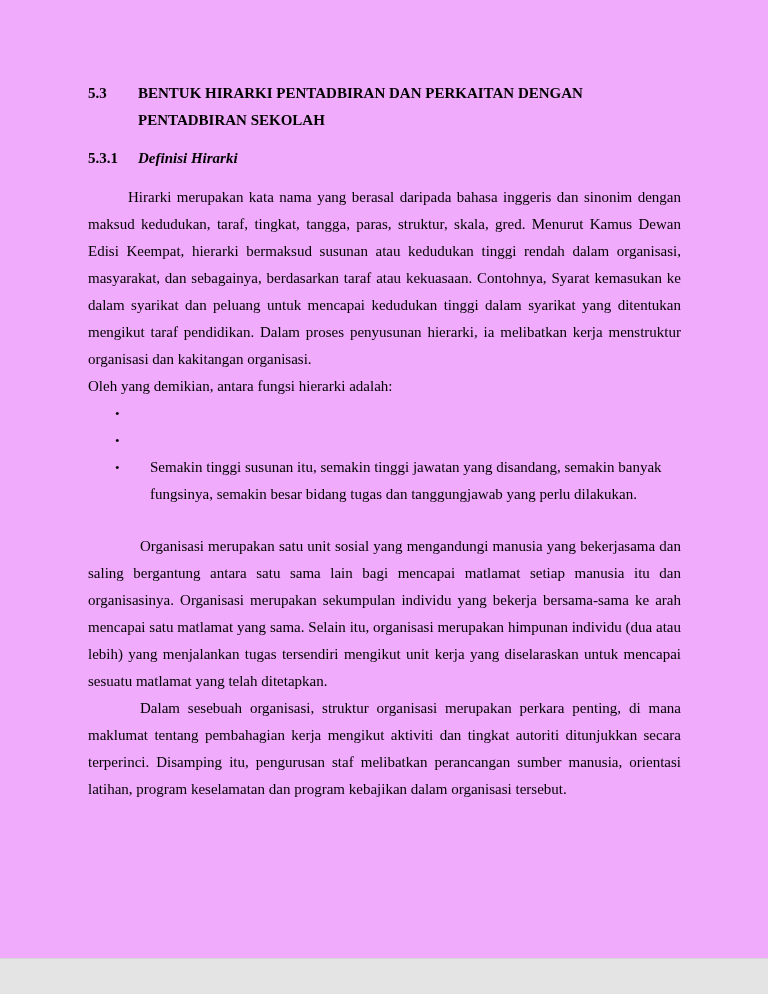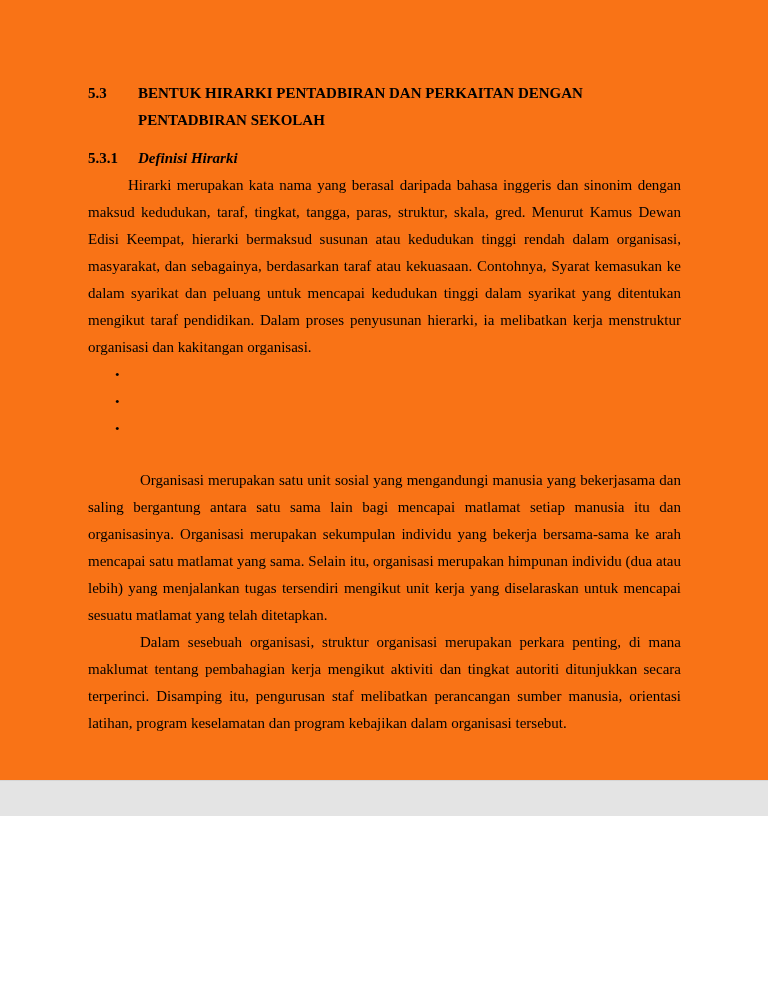--- a/index.html
+++ b/index.html
@@ -8,43 +8,43 @@
     width: 768px;
     height: 994px;
     font-family: "Liberation Serif", serif;
     color: #000000;
     position: relative;
     overflow: hidden;
   }
   .page {
     position: relative;
     width: 768px;
-    height: 816px;
-    background: #f97316;
+    height: 994px;
+    background: #f0abfc;
   }
   .content {
     padding: 80px 87px 0 88px;
     font-size: 15px;
     line-height: 27px;
   }
 
   
   .section-heading {
     display: flex;
     font-weight: bold;
     margin-bottom: 11px;
   }
   .section-heading .num { width: 50px; flex: 0 0 50px; }
   .section-heading .htxt { flex: 1; }
 
   
   .sub-heading {
     display: flex;
     font-weight: bold;
-    margin-bottom: 0;
+    margin-bottom: 12px;
   }
   .sub-heading .num { width: 50px; flex: 0 0 50px; }
   .sub-heading .htxt { flex: 1; font-style: italic; }
 
   p.body-par {
     text-align: justify;
     margin: 0;
   }
   .indent-40 { text-indent: 40px; }
   .indent-52 { text-indent: 52px; }
@@ -97,30 +97,32 @@
       </span>
     </div>
 
     <div class="sub-heading">
       <span class="num">5.3.1</span>
       <span class="htxt">Definisi Hirarki</span>
     </div>
 
     <p class="body-par indent-40 gap-after-para">Hirarki merupakan kata nama yang berasal daripada bahasa inggeris dan sinonim dengan maksud kedudukan, taraf, tingkat, tangga, paras, struktur, skala, gred. Menurut Kamus Dewan Edisi Keempat, hierarki bermaksud susunan atau kedudukan tinggi rendah dalam organisasi, masyarakat, dan sebagainya, berdasarkan taraf atau kekuasaan. Contohnya, Syarat kemasukan ke dalam syarikat dan peluang untuk mencapai kedudukan tinggi dalam syarikat yang ditentukan mengikut taraf pendidikan. Dalam proses penyusunan hierarki, ia melibatkan kerja menstruktur organisasi dan kakitangan organisasi.</p>
 
+    <p class="body-par functions-intro">Oleh yang demikian, antara fungsi hierarki adalah:</p>
 
     <div class="bullet-list">
       <div class="bullet-row">
         <span class="bullet">•</span>
       </div>
       <div class="bullet-row">
         <span class="bullet">•</span>
       </div>
       <div class="bullet-row">
         <span class="bullet">•</span>
+        <span class="bullet-text">Semakin tinggi susunan itu, semakin tinggi jawatan yang disandang, semakin banyak fungsinya, semakin besar bidang tugas dan tanggungjawab yang perlu dilakukan.</span>
       </div>
     </div>
 
 
     <p class="body-par indent-52">Organisasi merupakan satu unit sosial yang mengandungi manusia yang bekerjasama dan saling bergantung antara satu sama lain bagi mencapai matlamat setiap manusia itu dan organisasinya. Organisasi merupakan sekumpulan individu yang bekerja bersama-sama ke arah mencapai satu matlamat yang sama. Selain itu, organisasi merupakan himpunan individu (dua atau lebih) yang menjalankan tugas tersendiri mengikut unit kerja yang diselaraskan untuk mencapai sesuatu matlamat yang telah ditetapkan.</p>
     <p class="body-par indent-52">Dalam sesebuah organisasi, struktur organisasi merupakan perkara penting, di mana maklumat tentang pembahagian kerja mengikut aktiviti dan tingkat autoriti ditunjukkan secara terperinci. Disamping itu, pengurusan staf melibatkan perancangan sumber manusia, orientasi latihan, program keselamatan dan program kebajikan dalam organisasi tersebut.</p>
 
   </div>
 
   <div class="bottom-bar"></div>

